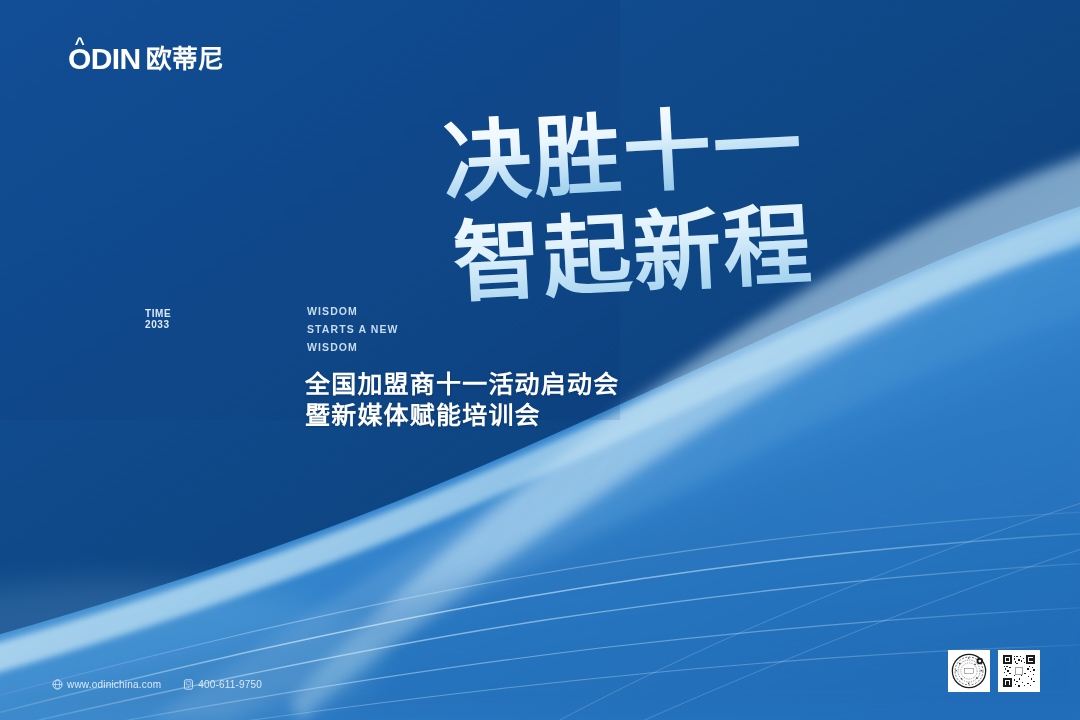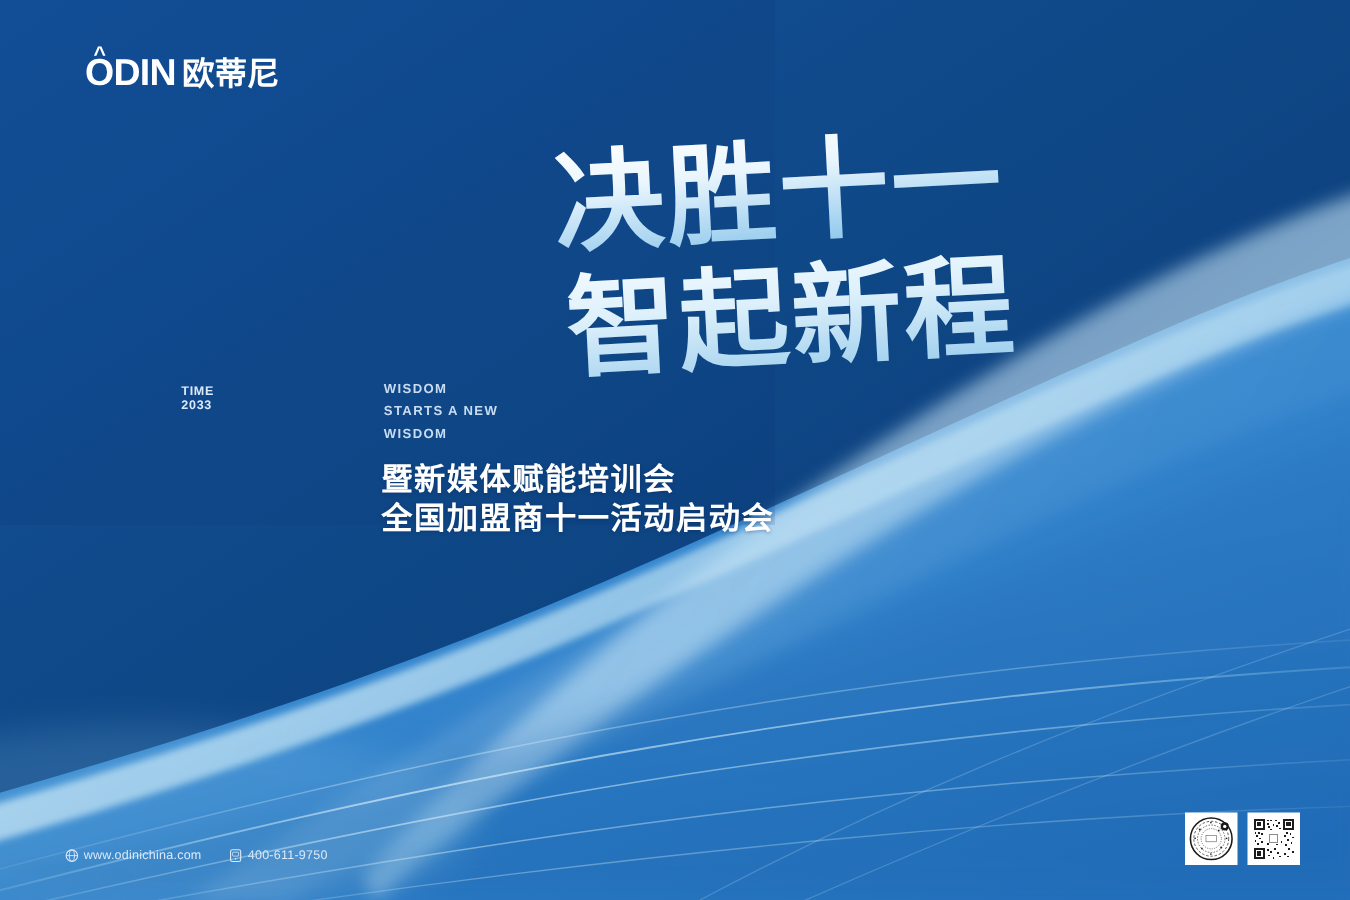--- a/index.html
+++ b/index.html
@@ -285,22 +285,22 @@
     </div>
   </div>
 
   <div class="tagline">
     <div>WISDOM</div>
     <div>STARTS A NEW</div>
     <div>WISDOM</div>
   </div>
 
   <div class="subtitle">
+    <div class="subtitle-line">全国加盟商十一活动启动会</div>
     <div class="subtitle-line">暨新媒体赋能培训会</div>
-    <div class="subtitle-line">全国加盟商十一活动启动会</div>
   </div>
 
   <div class="footer">
     <div class="footer-contact">
       <div class="contact-item">
         <span class="contact-icon">
           <svg viewBox="0 0 12 12" width="11" height="11" aria-hidden="true">
             <circle cx="6" cy="6" r="5" fill="none" stroke="#dbe9f9" stroke-width="1"></circle>
             <ellipse cx="6" cy="6" rx="2.3" ry="5" fill="none" stroke="#dbe9f9" stroke-width="0.8"></ellipse>
             <line x1="1" y1="6" x2="11" y2="6" stroke="#dbe9f9" stroke-width="0.8"></line>

